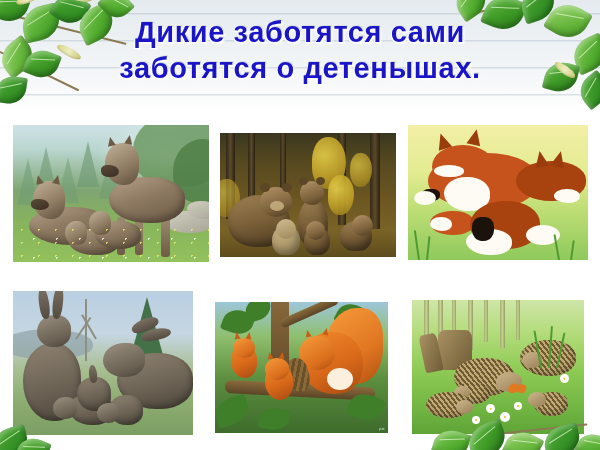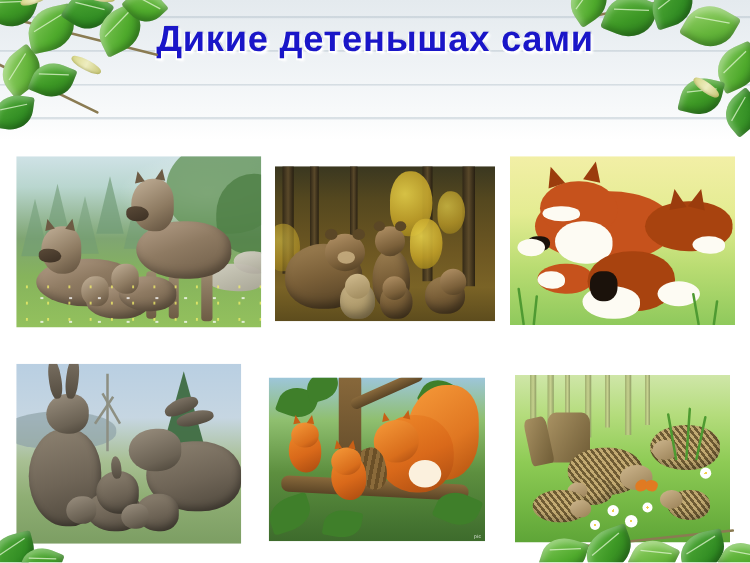--- a/index.html
+++ b/index.html
@@ -382,21 +382,22 @@
   }
 </style>
 </head>
 <body>
 
 <div id="slide">
 
   <div id="header-band"></div>
 
   <div id="title-block">
-    <div class="title-line">Дикие детенышах  сами</div>
+    <div class="title-line">Дикие заботятся  сами</div>
+    <div class="title-line">заботятся о детенышах.</div>
   </div>
 
   <div class="leaf-cluster" style="left:-8px; top:-8px; width:160px; height:120px;">
     <div class="twig" style="left:18px; top:22px; width:120px; transform:rotate(14deg);"></div>
     <div class="twig" style="left:6px; top:58px; width:90px; transform:rotate(26deg);"></div>
     <div class="leaf l1" style="left:2px;  top:-2px; width:34px; height:32px; transform:rotate(18deg);"></div>
     <div class="leaf l2" style="left:30px; top:14px; width:38px; height:34px; transform:rotate(-12deg);"></div>
     <div class="leaf l3" style="left:62px; top:2px;  width:32px; height:30px; transform:rotate(34deg);"></div>
     <div class="leaf l2" style="left:86px; top:16px; width:36px; height:32px; transform:rotate(-26deg);"></div>
     <div class="leaf l4" style="left:8px;  top:50px; width:34px; height:30px; transform:rotate(-38deg);"></div>

